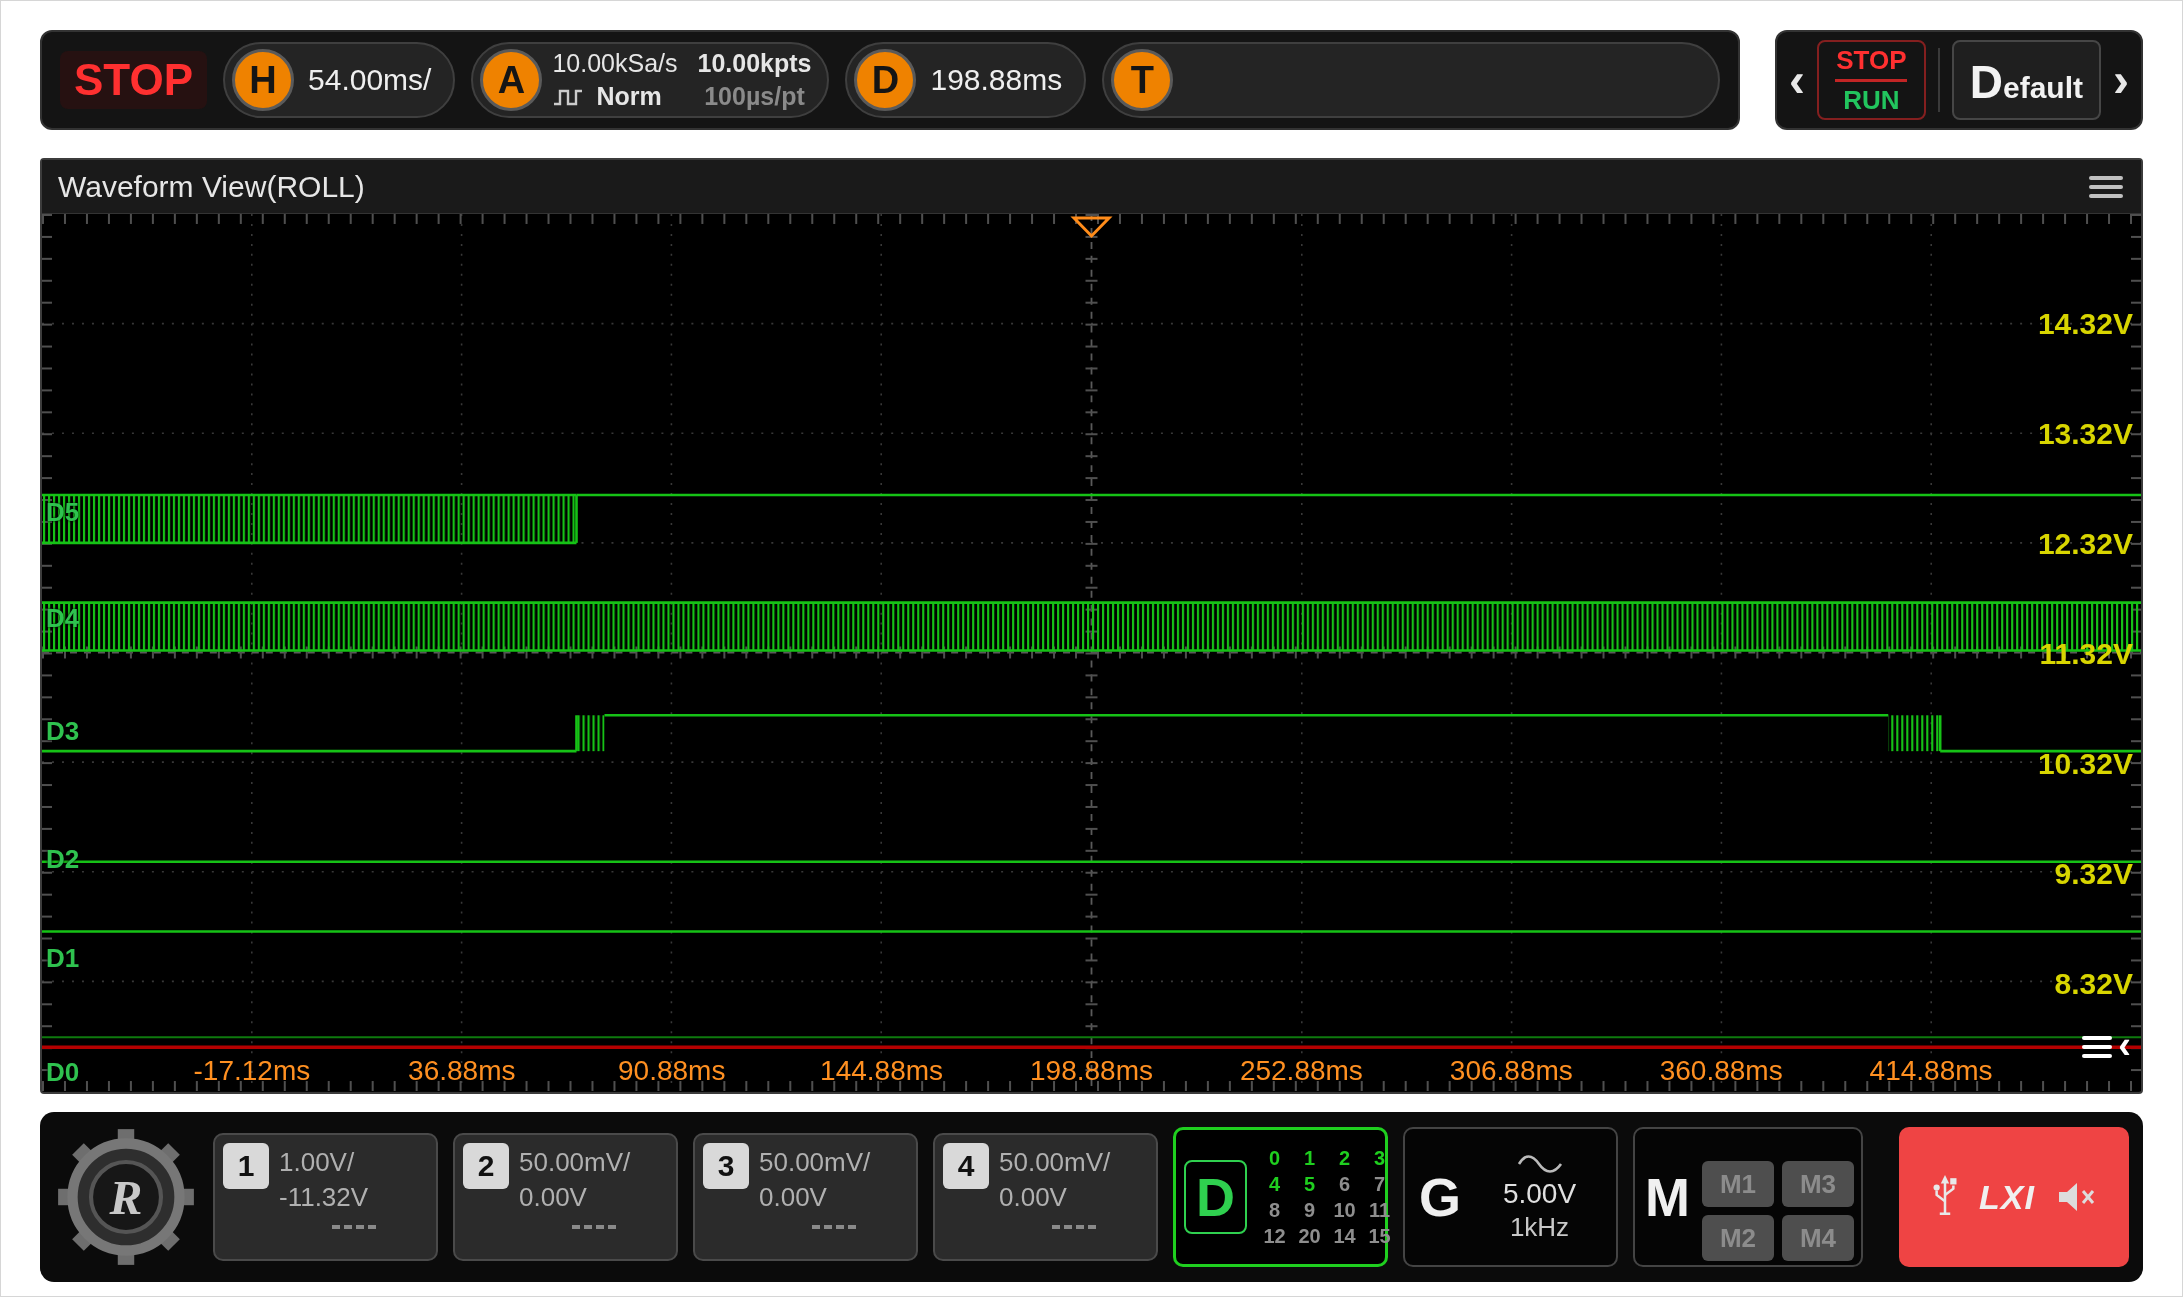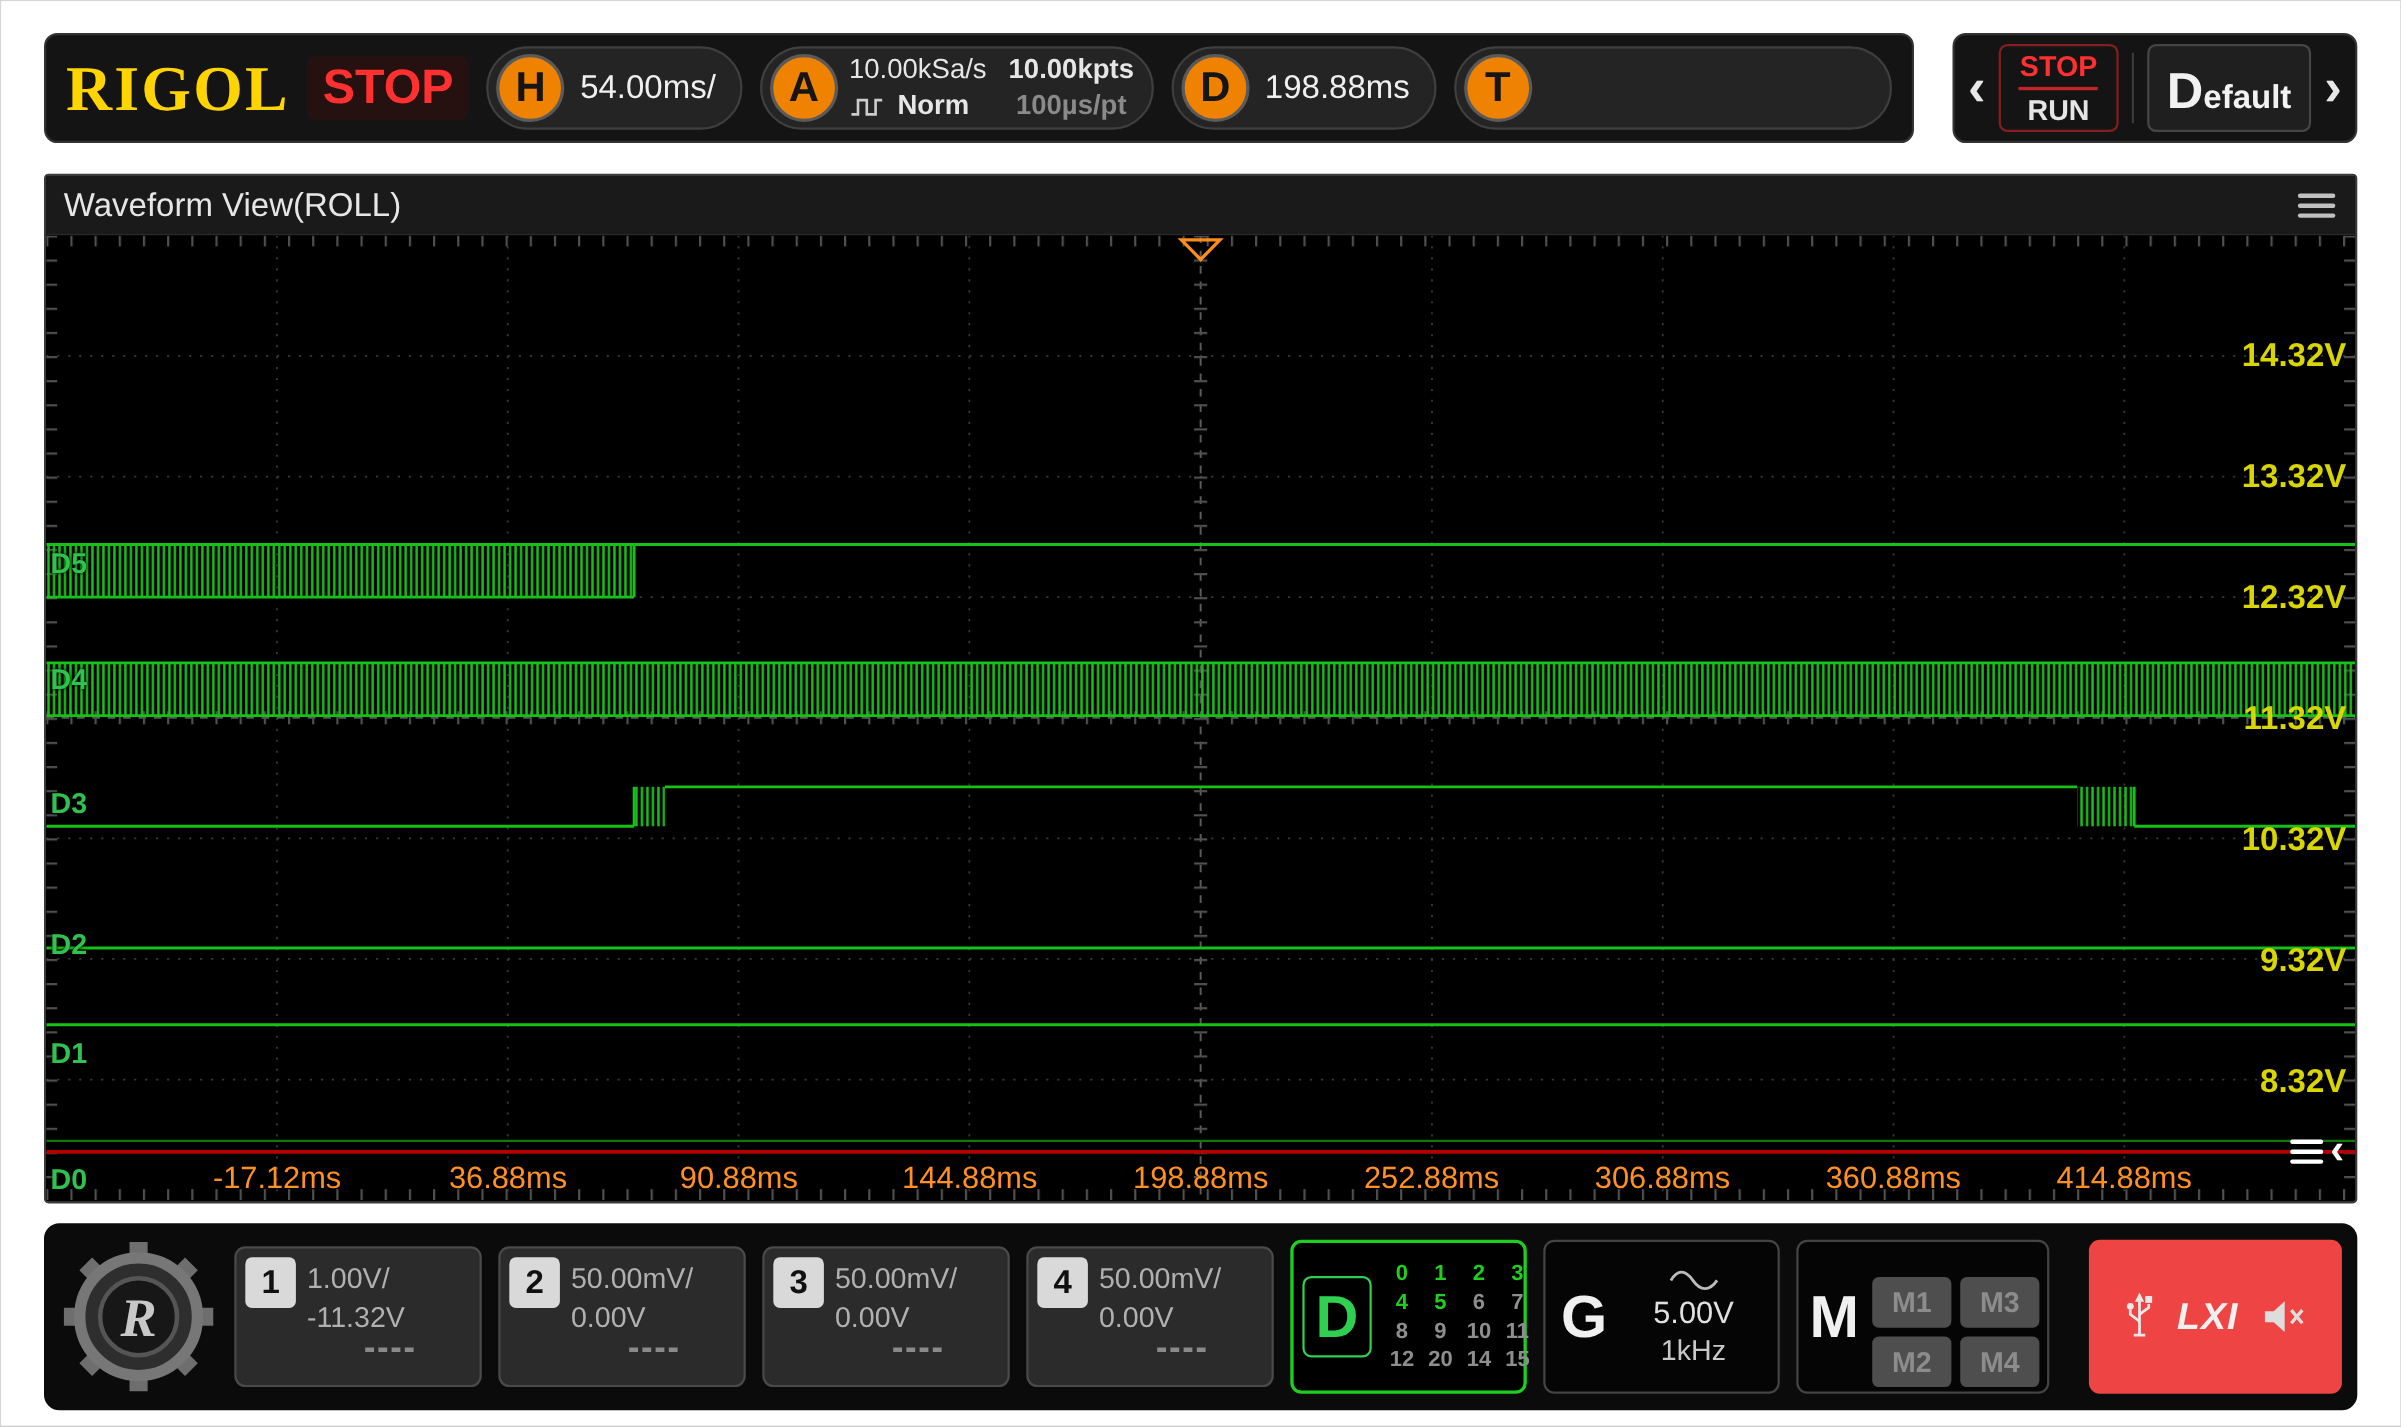--- a/index.html
+++ b/index.html
@@ -52,21 +52,21 @@
     background: #141414; border: 2px solid #333; border-radius: 12px;
     display: flex; align-items: center; gap: 12px; padding: 0 12px;
   }
   .chev { font-size: 48px; font-weight: bold; color: #e8e8e8; line-height: 1; cursor: default; }
   .runstop {
     width: 112px; height: 80px; border: 2px solid rgba(170,35,35,.75); border-radius: 8px;
     display: flex; flex-direction: column; align-items: center; justify-content: center; gap: 3px;
   }
   .runstop .rs-stop { color: #ff3030; font-size: 26px; font-weight: bold; }
   .runstop .rs-line { width: 72px; border-top: 3px solid #c22525; }
-  .runstop .rs-run { color: #e5e5e5; font-size: 26px; font-weight: bold; }
+  .runstop .rs-run { color: #22c55e; font-size: 26px; font-weight: bold; }
   .vdiv { width: 2px; height: 64px; background: #3a3a3a; }
   .default-btn {
     display: block; height: 80px; line-height: 80px; padding: 0 16px;
     background: #1f1f1f; border: 2px solid #464646; border-radius: 8px;
     color: #f2f2f2; font-size: 30px; font-weight: bold; white-space: nowrap;
   }
   .default-btn::first-letter { font-size: 46px; }
 
   
   .wave-panel {
@@ -164,21 +164,20 @@
     display: flex; align-items: center; justify-content: center; gap: 20px;
   }
   .lxi { color: #f0f0f0; font-size: 34px; font-weight: bold; font-style: italic; letter-spacing: 1px; }
 </style>
 </head>
 <body>
 
 <div class="frame"></div>
 
 <div class="topbar">
-  <div class="brand">RIGOL</div>
   <div class="status-badge">STOP</div>
 
   <div class="pill">
     <span class="knob">H</span>
     <span class="pill-text">54.00ms/</span>
   </div>
 
   <div class="pill pill-a">
     <span class="knob">A</span>
     <div class="a-col">

